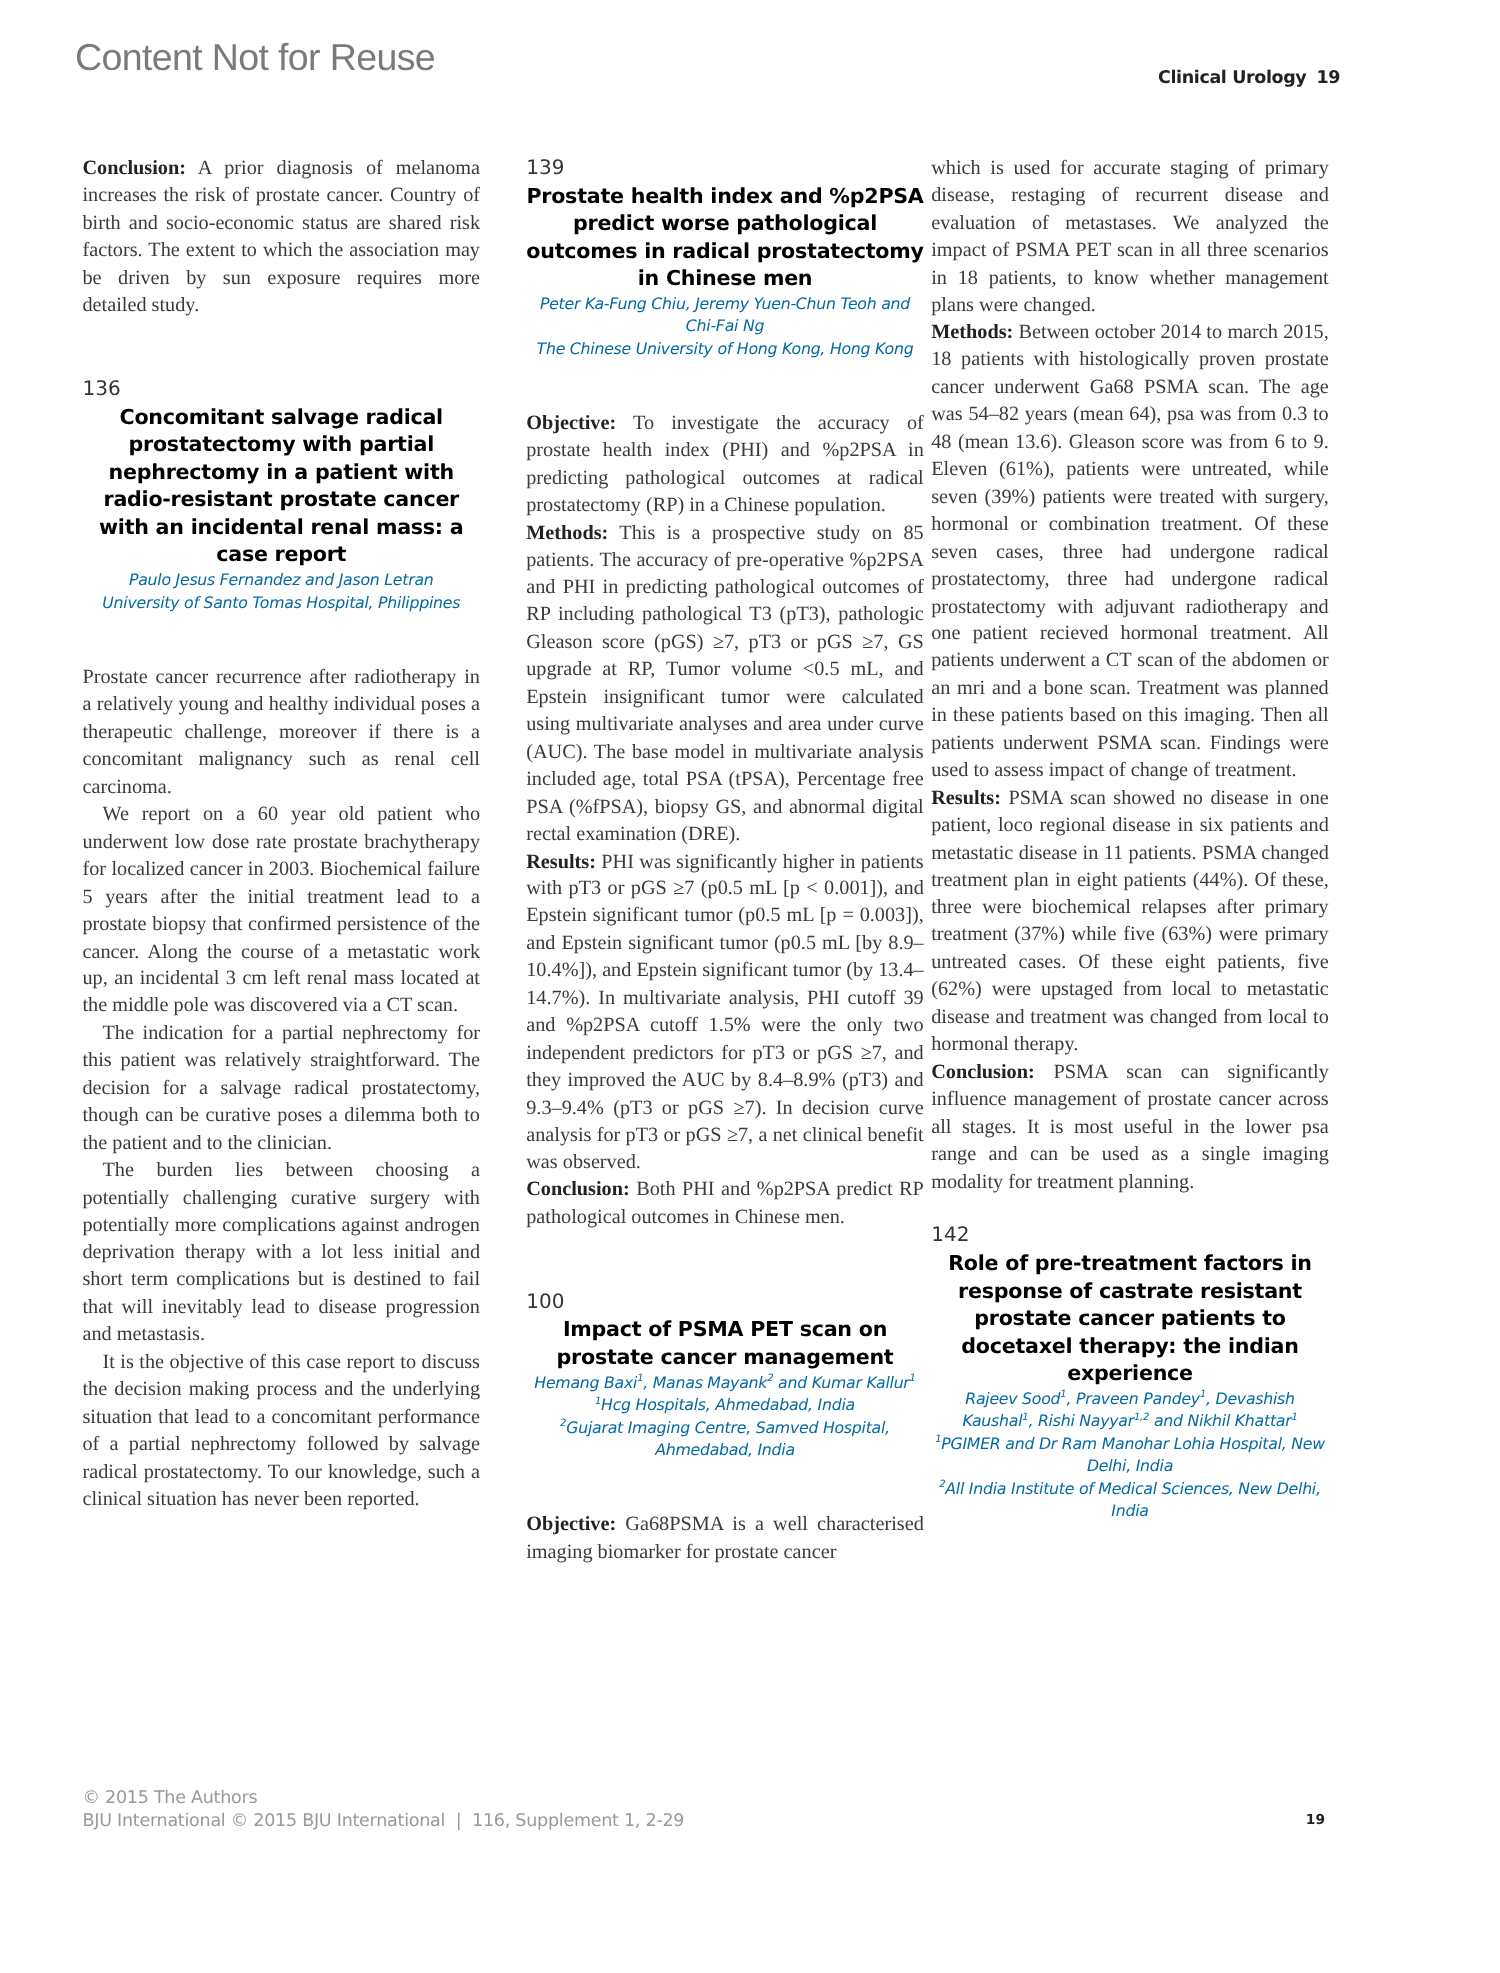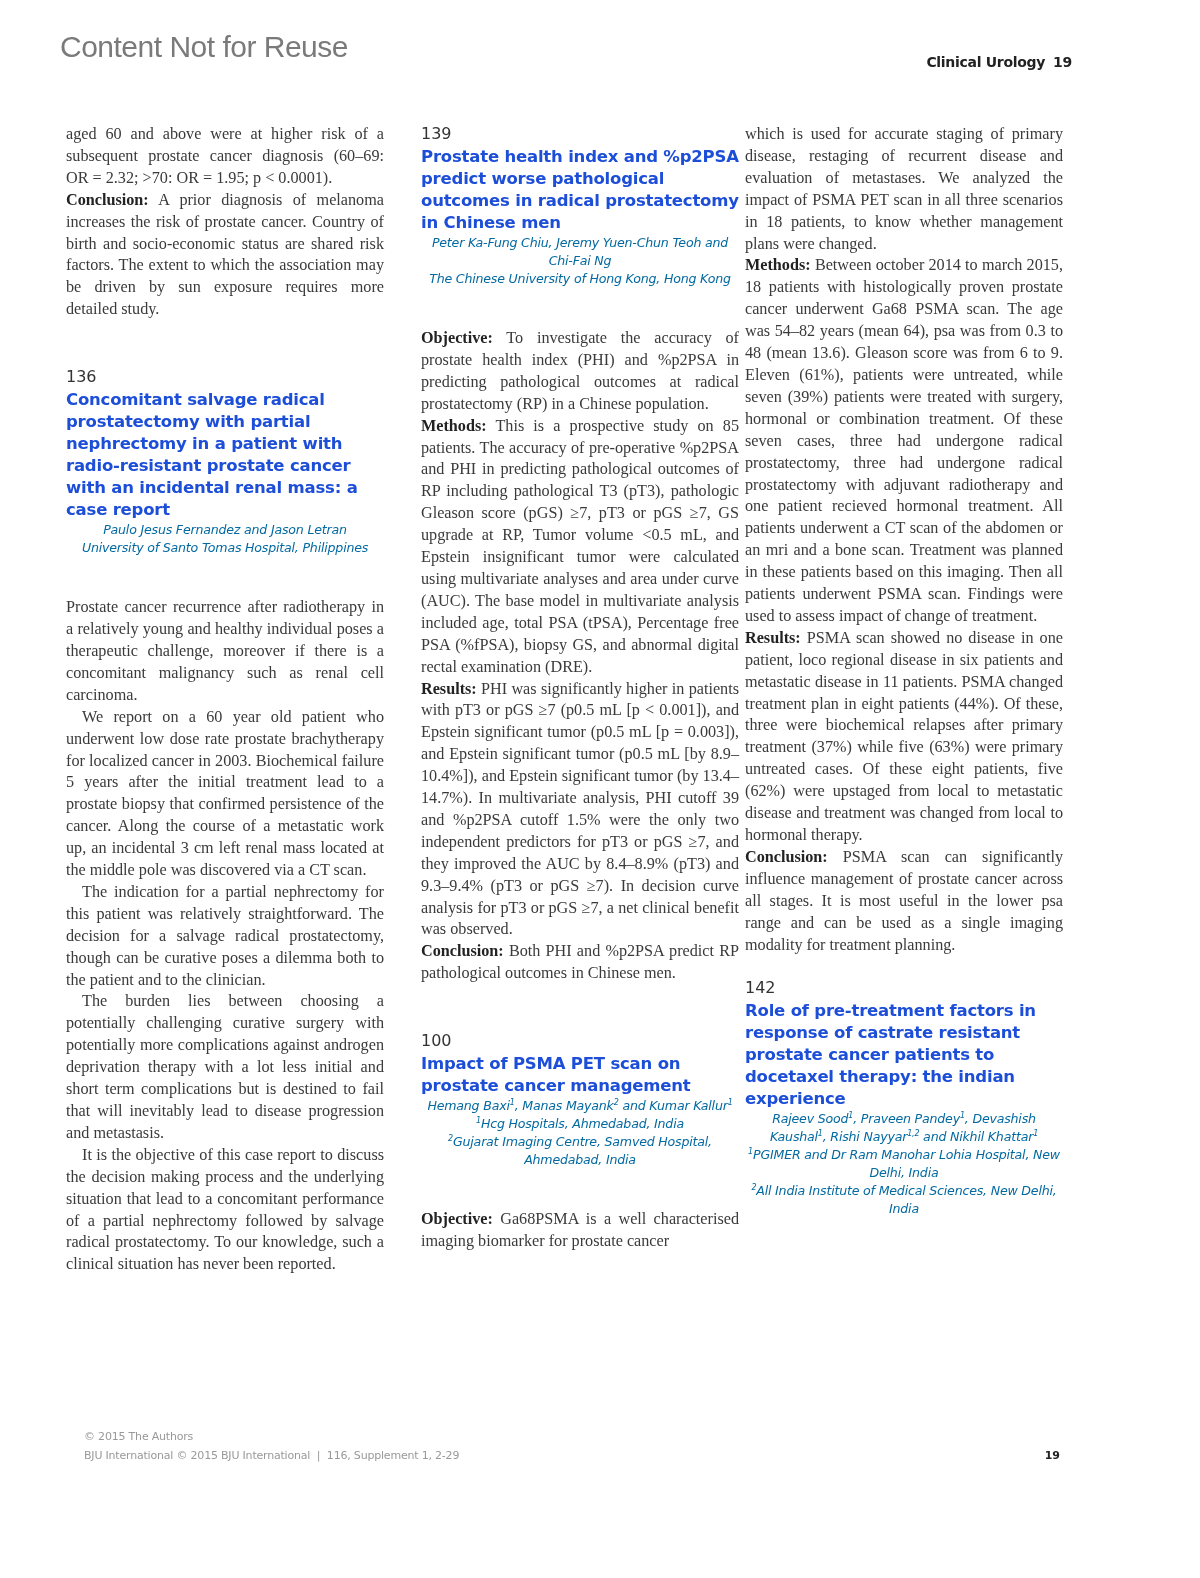--- a/index.html
+++ b/index.html
@@ -8,42 +8,41 @@
     .running-head { position: absolute; right: 128px; top: 54px; font-family: "DejaVu Sans", sans-serif; font-weight: bold; font-size: 14px; color: #222; letter-spacing: -0.3px; }
     .running-head .pg { margin-left: 8px; }
     .col { position: absolute; top: 124px; width: 318px; font-family: "Liberation Serif", serif; font-size: 16.2px; line-height: 21.9px; color: #3a3a3a; }
     .col1 { left: 66px; }
     .col2 { left: 421px; }
     .col3 { left: 745px; }
     .col p { margin: 0; text-align: justify; hyphens: manual; }
     .col p.indent { text-indent: 16px; }
     .lbl { font-weight: bold; color: #222; }
     .abs-num { font-family: "DejaVu Sans", sans-serif; font-size: 16px; color: #333; margin-top: 0; line-height: 20px; }
-    .abs-title { font-family: "DejaVu Sans", sans-serif; font-weight: bold; font-size: 16.5px; line-height: 22px; color: #1d4ed8; letter-spacing: -0.2px; margin: 2px 0 0 0; }
+    .abs-title { font-family: "DejaVu Sans", sans-serif; font-weight: bold; font-size: 16.5px; line-height: 22px; color: #000000; letter-spacing: -0.2px; margin: 2px 0 0 0; text-align: center; }
     .abs-authors, .abs-affil { font-family: "DejaVu Sans", sans-serif; font-style: italic; font-size: 12.6px; line-height: 18px; color: #0369a1; letter-spacing: -0.2px; text-align: center; }
     .spacer-sm { height: 22px; }
     .spacer-md { height: 40px; }
     .spacer-lg { height: 46px; }
     sup { font-size: 8px; line-height: 0; }
-    .footer { position: absolute; left: 66px; font-family: "DejaVu Sans", sans-serif; font-size: 11px; color: #999; letter-spacing: -0.2px; margin-left: 18px; }
+    .footer { position: absolute; left: 66px; font-family: "DejaVu Sans", sans-serif; font-size: 14px; color: #999; letter-spacing: -0.2px; }
     .footer1 { top: 1430px; }
     .footer2 { top: 1449px; }
     .footer-pg { position: absolute; right: 140px; top: 1449px; font-family: "DejaVu Sans", sans-serif; font-weight: bold; font-size: 11px; color: #222; }
   </style>
 </head>
 <body>
 
 <div class="watermark">Content Not for Reuse</div>
 
 <div class="running-head">
   <span>Clinical Urology</span><span class="pg">19</span>
 </div>
 
 <div class="col col1">
-  <p>aged 60 and above were at higher risk of a subsequent prostate cancer diagnosis (60–69: OR = 2.32; &gt;70: OR = 1.95; p &lt; 0.0001).</p>
   <p><span class="lbl">Conclusion:</span><span> A prior diagnosis of melanoma increases the risk of prostate cancer. Country of birth and socio-economic status are shared risk factors. The extent to which the association may be driven by sun exposure requires more detailed study.</span></p>
 
   <div class="spacer-lg"></div>
   <div class="abs-num">136</div>
   <div class="abs-title">Concomitant salvage radical prostatectomy with partial nephrectomy in a patient with radio-resistant prostate cancer with an incidental renal mass: a case report</div>
   <div class="abs-authors">Paulo Jesus Fernandez and Jason Letran</div>
   <div class="abs-affil">University of Santo Tomas Hospital, Philippines</div>
 
   <div class="spacer-md"></div>
   <p>Prostate cancer recurrence after radiotherapy in a relatively young and healthy individual poses a therapeutic challenge, moreover if there is a concomitant malignancy such as renal cell carcinoma.</p>

